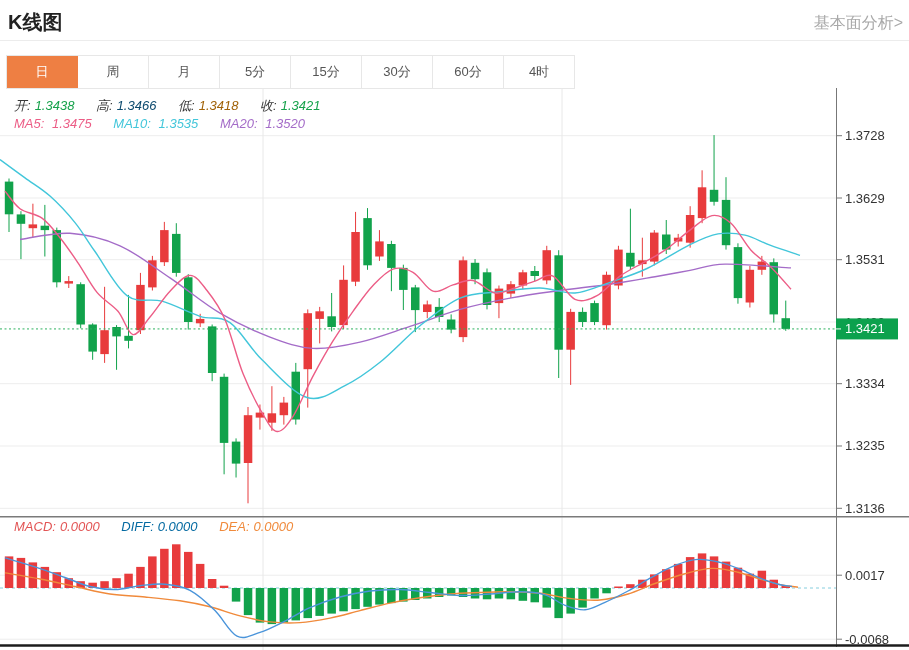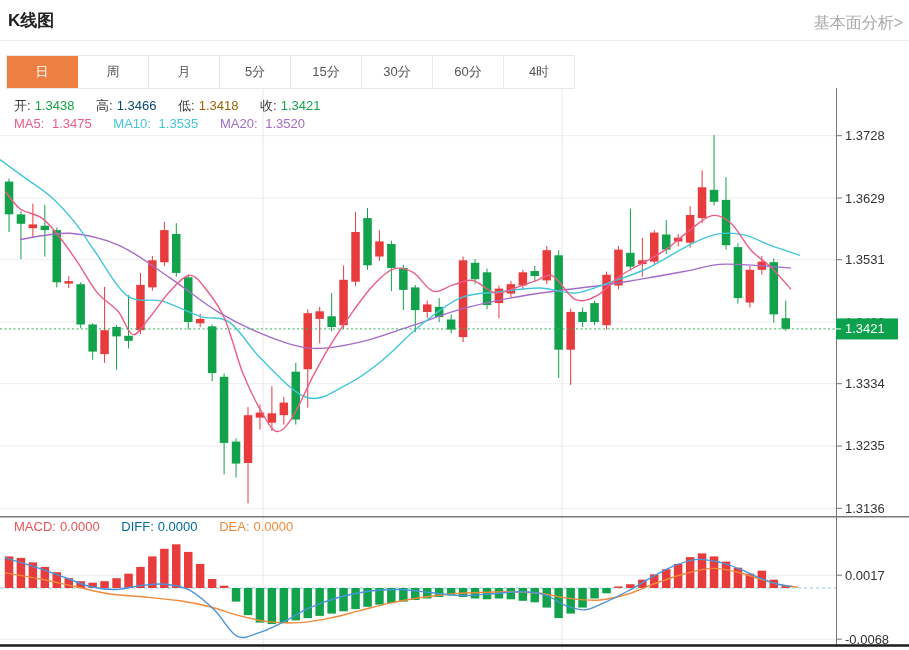--- a/index.html
+++ b/index.html
@@ -1,26 +1,26 @@
 <!DOCTYPE html>
 <html><head>
 <meta charset="utf-8">
 <style>
   html,body{margin:0;padding:0;}
   body{width:909px;height:650px;background:#fff;position:relative;overflow:hidden;
        font-family:"Liberation Sans","DejaVu Sans",sans-serif;}
-  .page-title{position:absolute;top:9px;left:8px;font-size:17px;font-weight:bold;color:#222;}
+  .page-title{position:absolute;top:9px;left:8px;font-size:20px;font-weight:bold;color:#222;}
   .fund-link{position:absolute;top:13px;right:6px;font-size:16px;color:#a8a8a8;cursor:pointer;}
   .top-divider{position:absolute;top:40px;left:0;width:909px;height:1px;background:#ececec;}
   .tabbar{position:absolute;top:55px;left:6px;display:flex;border:1px solid #e7e7e7;border-right:none;background:#fff;}
   .tab{width:70px;height:32px;line-height:32px;text-align:center;font-size:13px;color:#555;
        border-right:1px solid #e7e7e7;cursor:pointer;background:#fff;user-select:none;}
   .tab.sel{background:#ee7f43;color:#fff;border-right:1px solid #ee7f43;}
   .inforow{position:absolute;left:14px;font-size:13px;white-space:nowrap;z-index:5;}
-  .inforow span{margin-right:4px;}
+  .inforow span{margin-right:4px;font-style:italic;}
   .inforow .grp{margin-right:14px;}
   svg{position:absolute;left:0;display:block;}
   svg text{font-family:"Liberation Sans","DejaVu Sans",sans-serif;}
 </style>
 </head>
 <body>
 
 <div class="page-title">K线图</div>
 <div class="fund-link">基本面分析&gt;</div>
 <div class="top-divider"></div>

